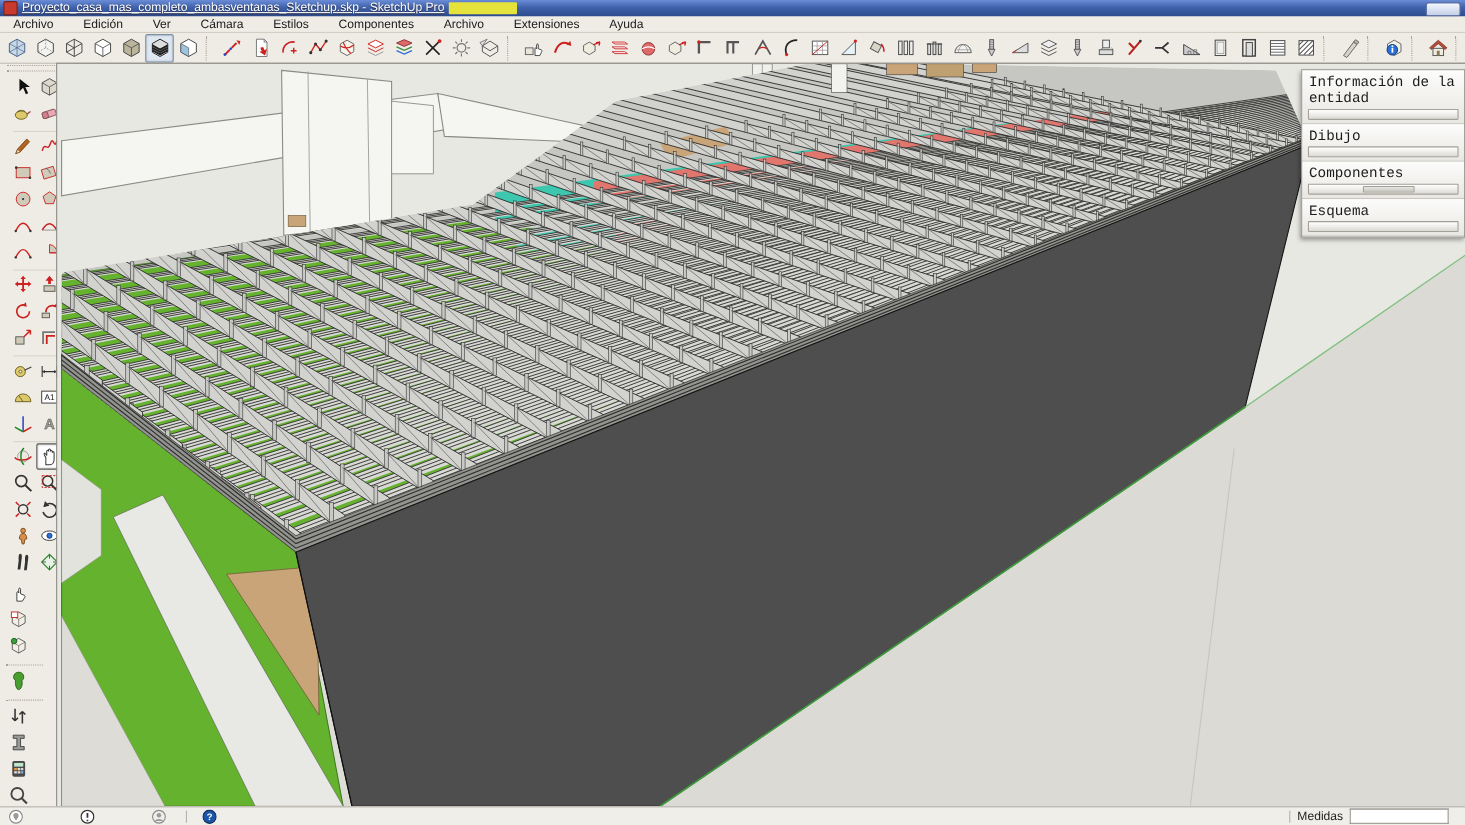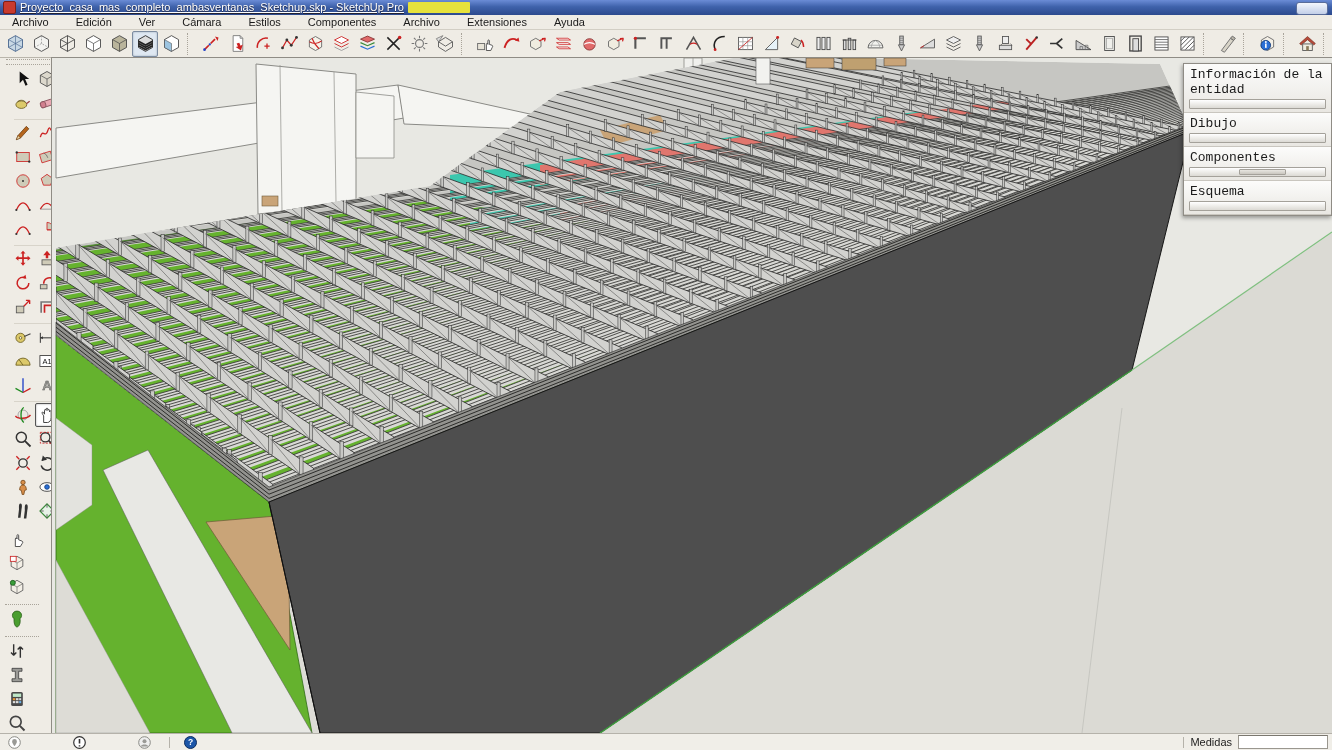--- a/index.html
+++ b/index.html
@@ -23,21 +23,21 @@
   #toolbar{position:absolute;left:0;top:30px;width:1332px;height:28px;background:#efece5;
     border-bottom:1px solid #b9b5ab;display:flex;align-items:center;padding-left:2px;box-sizing:border-box;
     overflow:hidden;}
   .tb-btn{width:24px;height:24px;flex:none;display:flex;align-items:center;justify-content:center;
     border:1px solid transparent;border-radius:2px;margin:0 0px;}
   .tb-btn svg{width:21px;height:21px;display:block;}
   .tb-btn.active{background:#dfe8f2;border:1px solid #7d8ca0;box-shadow:inset 0 0 2px #9aa7b8;}
   .tb-sep{width:7px;height:22px;flex:none;border-left:1px dotted #a9a49a;margin:0 3px 0 3px;}
   
   #leftbar{position:absolute;left:0;top:58px;width:72px;height:675px;background:#efece5;
-    border-right:2px solid #b91c1c;box-sizing:border-box;}
+    border-right:6px solid #b91c1c;box-sizing:border-box;}
   #leftbar .grip{height:4px;border-top:1px dotted #a9a49a;border-bottom:1px dotted #a9a49a;margin:1px 6px 2px 6px;}
   #tools{display:grid;grid-template-columns:24px 24px;justify-content:center;}
   .lt-btn{width:24px;height:24px;display:flex;align-items:center;justify-content:center;
     border:1px solid transparent;border-radius:2px;box-sizing:border-box;}
   .lt-btn svg{width:20px;height:20px;display:block;}
   .lt-btn.active{background:#fff;border:1px solid #555;box-shadow:inset 0 0 2px #999;}
   .lt-sep{grid-column:1 / span 2;height:3px;border-bottom:1px solid #d8d4ca;margin:1px 3px;}
   #plugins{display:flex;flex-direction:column;align-items:flex-start;padding-left:5px;margin-top:4px;}
   .pl-sep{width:34px;height:3px;border-bottom:1px dotted #a9a49a;margin:2px 0;}
   
@@ -51,21 +51,21 @@
   .tray-bar{height:8px;margin:0 5px;background:linear-gradient(#fff,#dcdad4);border:1px solid #a4a19a;
     border-radius:1px;position:relative;}
   .tray-thumb{position:absolute;top:1px;bottom:1px;width:34%;left:36%;background:linear-gradient(#e8e6e1,#c9c6bf);
     border:1px solid #a4a19a;border-radius:1px;}
   
   #statusbar{position:absolute;left:0;top:733px;width:1332px;height:17px;background:#f0eee8;
     border-top:1px solid #b5b2aa;display:flex;align-items:center;box-sizing:border-box;}
   .st-ic{width:13px;height:13px;flex:none;margin-left:8px;}
   .st-ic svg{width:13px;height:13px;display:block;}
   .st-sep{width:1px;height:11px;background:#b5b2aa;margin:0 6px;flex:none;}
-  #measure-wrap{margin-left:auto;display:flex;align-items:center;margin-right:4px;}
+  #measure-wrap{margin-left:auto;display:flex;align-items:center;margin-right:15px;}
   #measure-label{font-size:11px;color:#222;margin-right:6px;}
   #measure-input{width:84px;height:12px;border:1px solid #9a978f;border-top-color:#7a776f;
     background:#fff;font-size:10px;padding:0 2px;}
 </style>
 </head>
 <body>
 
 <div id="app">
 
   <div id="titlebar">

